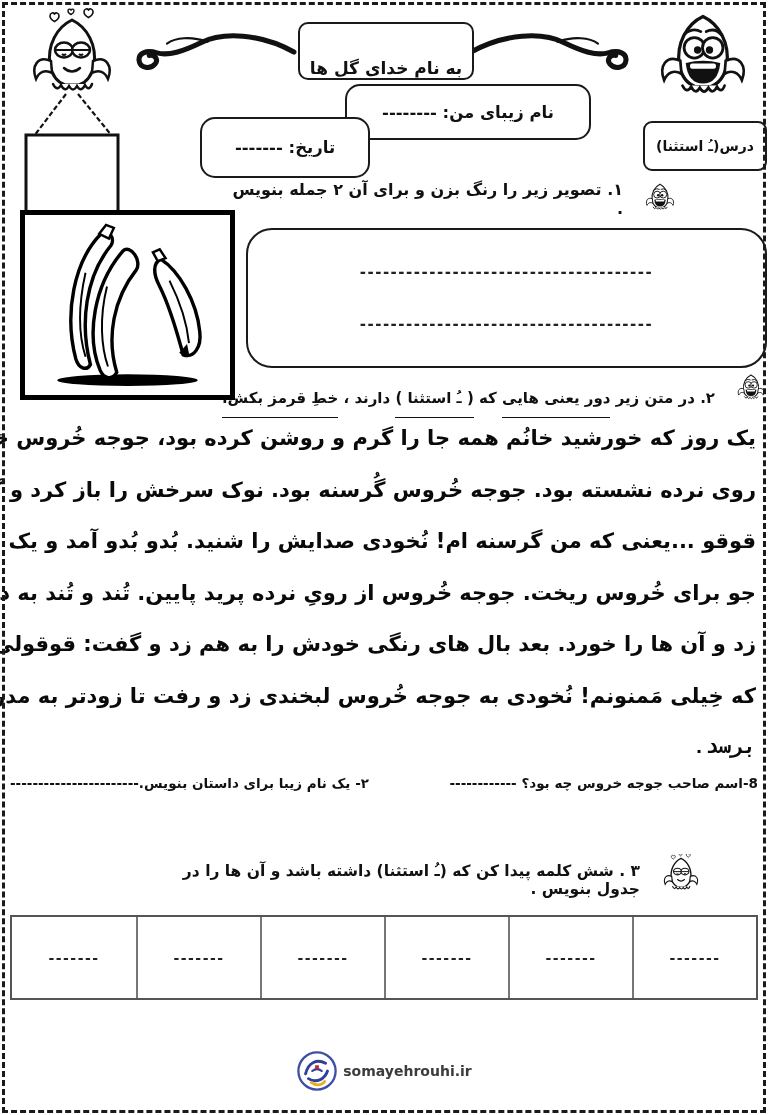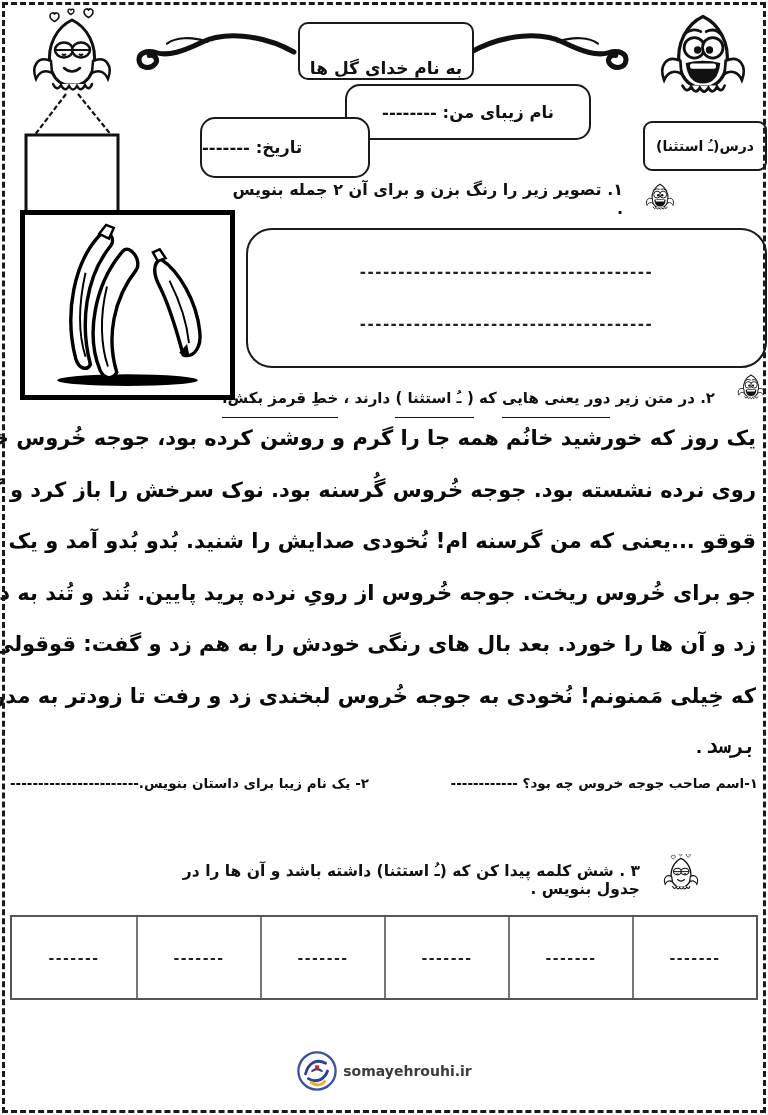--- a/index.html
+++ b/index.html
@@ -9,21 +9,21 @@
   .box{border:2.5px solid #1a1a1a;border-radius:12px;background:#fff;display:flex;align-items:center;justify-content:center;}
   
   .bismillah{position:absolute;left:298px;top:22px;width:172px;height:54px;border-radius:10px;
              font-size:17px;font-weight:700;z-index:3;align-items:flex-end;}
   .flourish{position:absolute;top:30px;width:178px;height:44px;}
   .flourish.left{left:122px;}
   .flourish.right{left:465px;transform:scaleX(-1);}
   .name-box{position:absolute;left:345px;top:84px;width:242px;height:52px;border-radius:15px;
             font-size:16.5px;font-weight:700;direction:rtl;z-index:2;}
   .date-box{position:absolute;left:200px;top:117px;width:166px;height:57px;border-radius:15px;
-            font-size:16.5px;font-weight:700;direction:rtl;z-index:4;justify-content:flex-end;}
+            font-size:16.5px;font-weight:700;direction:rtl;z-index:4;}
   .lesson-box{position:absolute;left:643px;top:121px;width:120px;height:46px;border-radius:9px;
               font-size:14px;font-weight:700;direction:rtl;z-index:2;}
   .squid-right{position:absolute;left:648px;top:10px;width:110px;height:108px;}
   .squid-left-group{position:absolute;left:14px;top:8px;width:116px;height:212px;}
   
   .instr{direction:rtl;display:flex;align-items:flex-end;gap:19px;font-weight:700;}
   .instr1{position:absolute;left:232px;top:180px;width:446px;height:38px;font-size:16px;}
   .instr2{position:absolute;left:228px;top:363px;width:540px;height:44px;font-size:15px;}
   .instr3{position:absolute;left:158px;top:846px;width:545px;height:52px;font-size:15.5px;}
   .mini-squid{flex:0 0 auto;}
@@ -164,21 +164,21 @@
       <div class="story-line">یک روز که خورشید خانُم همه جا را گرم و روشن کرده بود، جوجه خُروس خوش آواز</div>
       <div class="story-line">روی نرده نشسته بود. جوجه خُروس گُرسنه بود. نوک سرخش را باز کرد و گفت: قوقولی</div>
       <div class="story-line">قوقو ...یعنی که من گرسنه ام! نُخودی صدایش را شنید. بُدو بُدو آمد و یک مُشت دانه یِ</div>
       <div class="story-line">جو برای خُروس ریخت. جوجه خُروس از رویِ نرده پرید پایین. تُند و تُند به دانه ها نوک</div>
       <div class="story-line">زد و آن ها را خورد. بعد بال های رنگی خودش را به هم زد و گفت: قوقولی قوقو ...یعنی</div>
       <div class="story-line">که خِیلی مَمنونم! نُخودی به جوجه خُروس لبخندی زد و رفت تا زودتر به مدرسه اش</div>
       <div class="story-line">برسد.</div>
     </div>
 
   <div class="questions">
-    <span>۱-اسم صاحب جوجه خروس چه بود؟ ------------</span>
+    <span>8-اسم صاحب جوجه خروس چه بود؟ ------------</span>
     <span>۲- یک نام زیبا برای داستان بنویس.-----------------------</span>
   </div>
 
   <div class="instr instr3">
     <svg class="mini-squid" width="44" height="44" viewBox="0 0 100 100">
         <use href="#sym-squid-sleepy"></use>
       </svg>
     <span>۳ . شش کلمه پیدا کن که (ـُ استثنا) داشته باشد و آن ها را در جدول بنویس .</span>
   </div>
 

